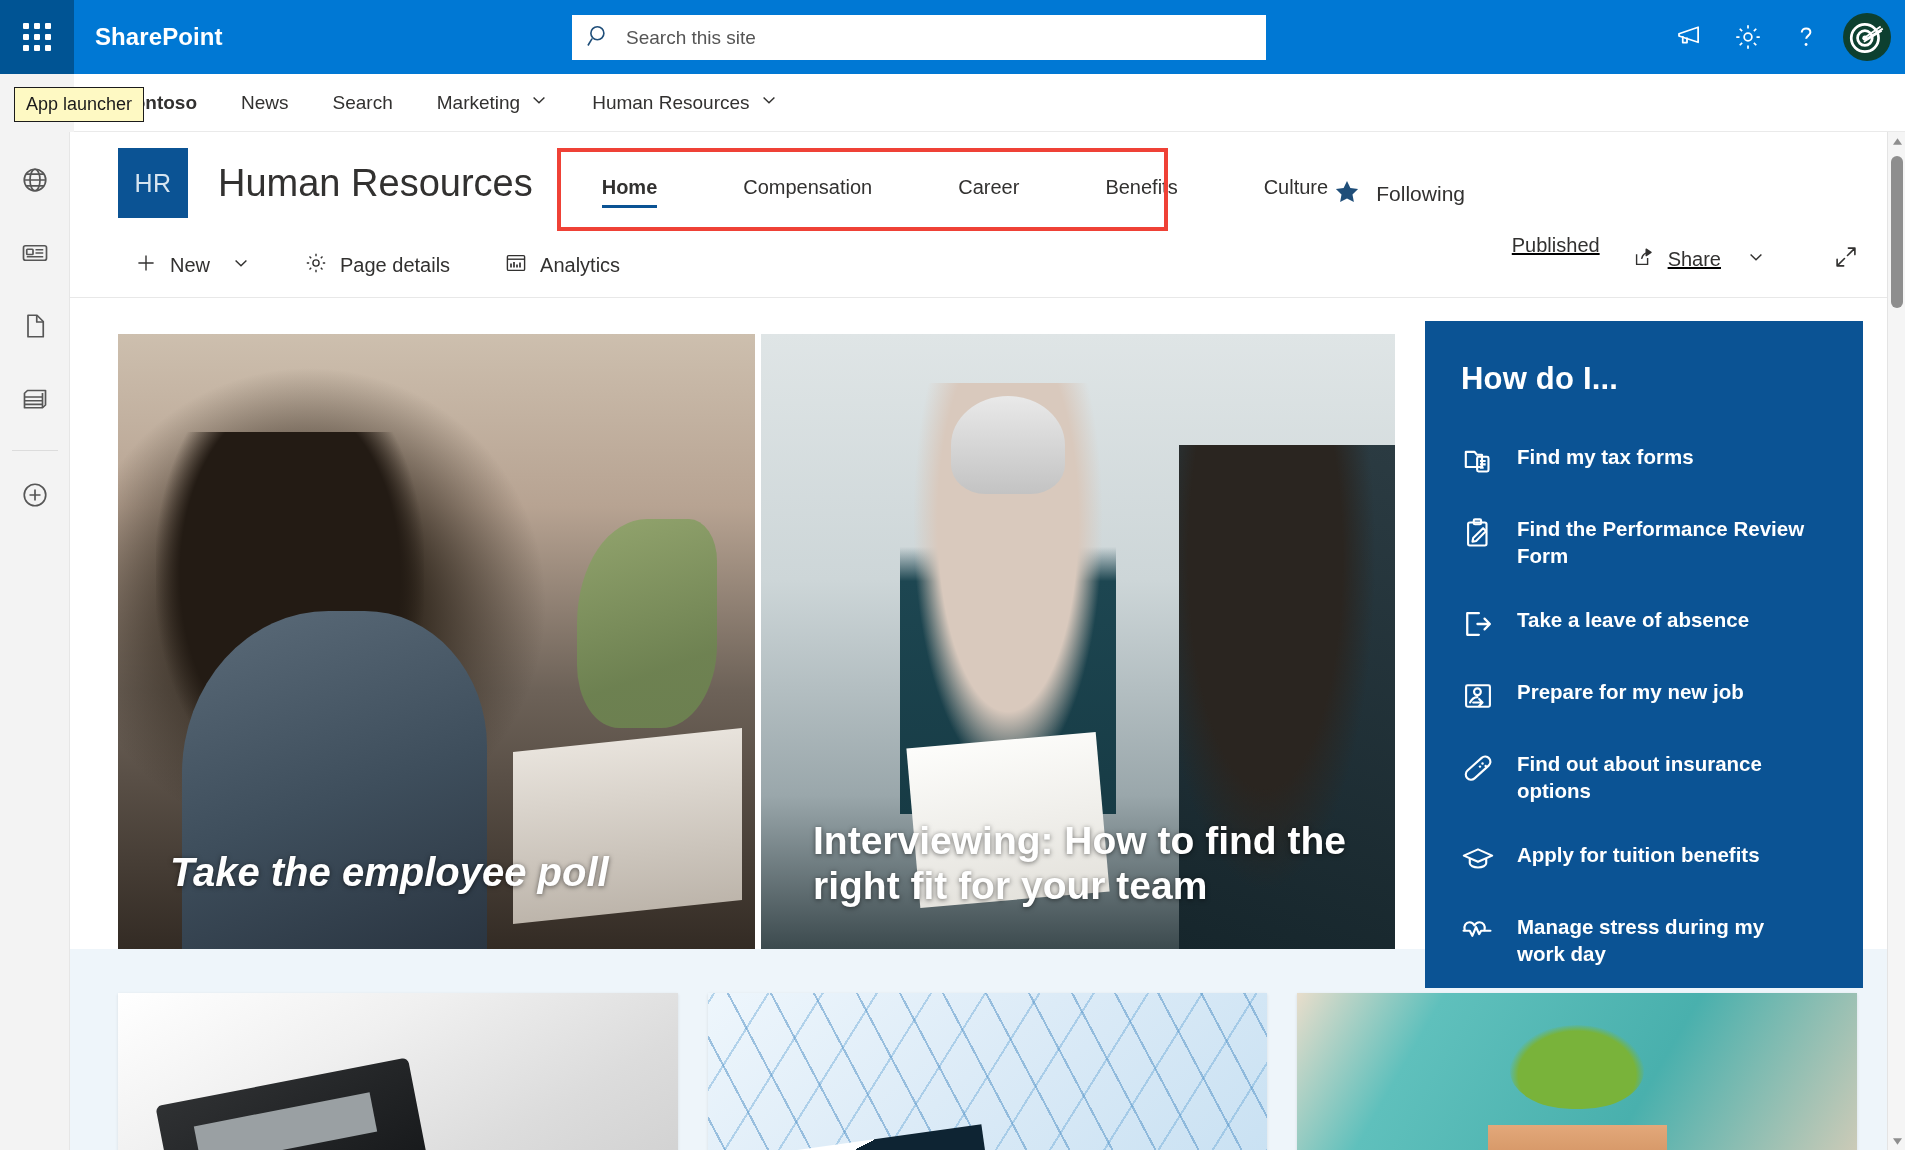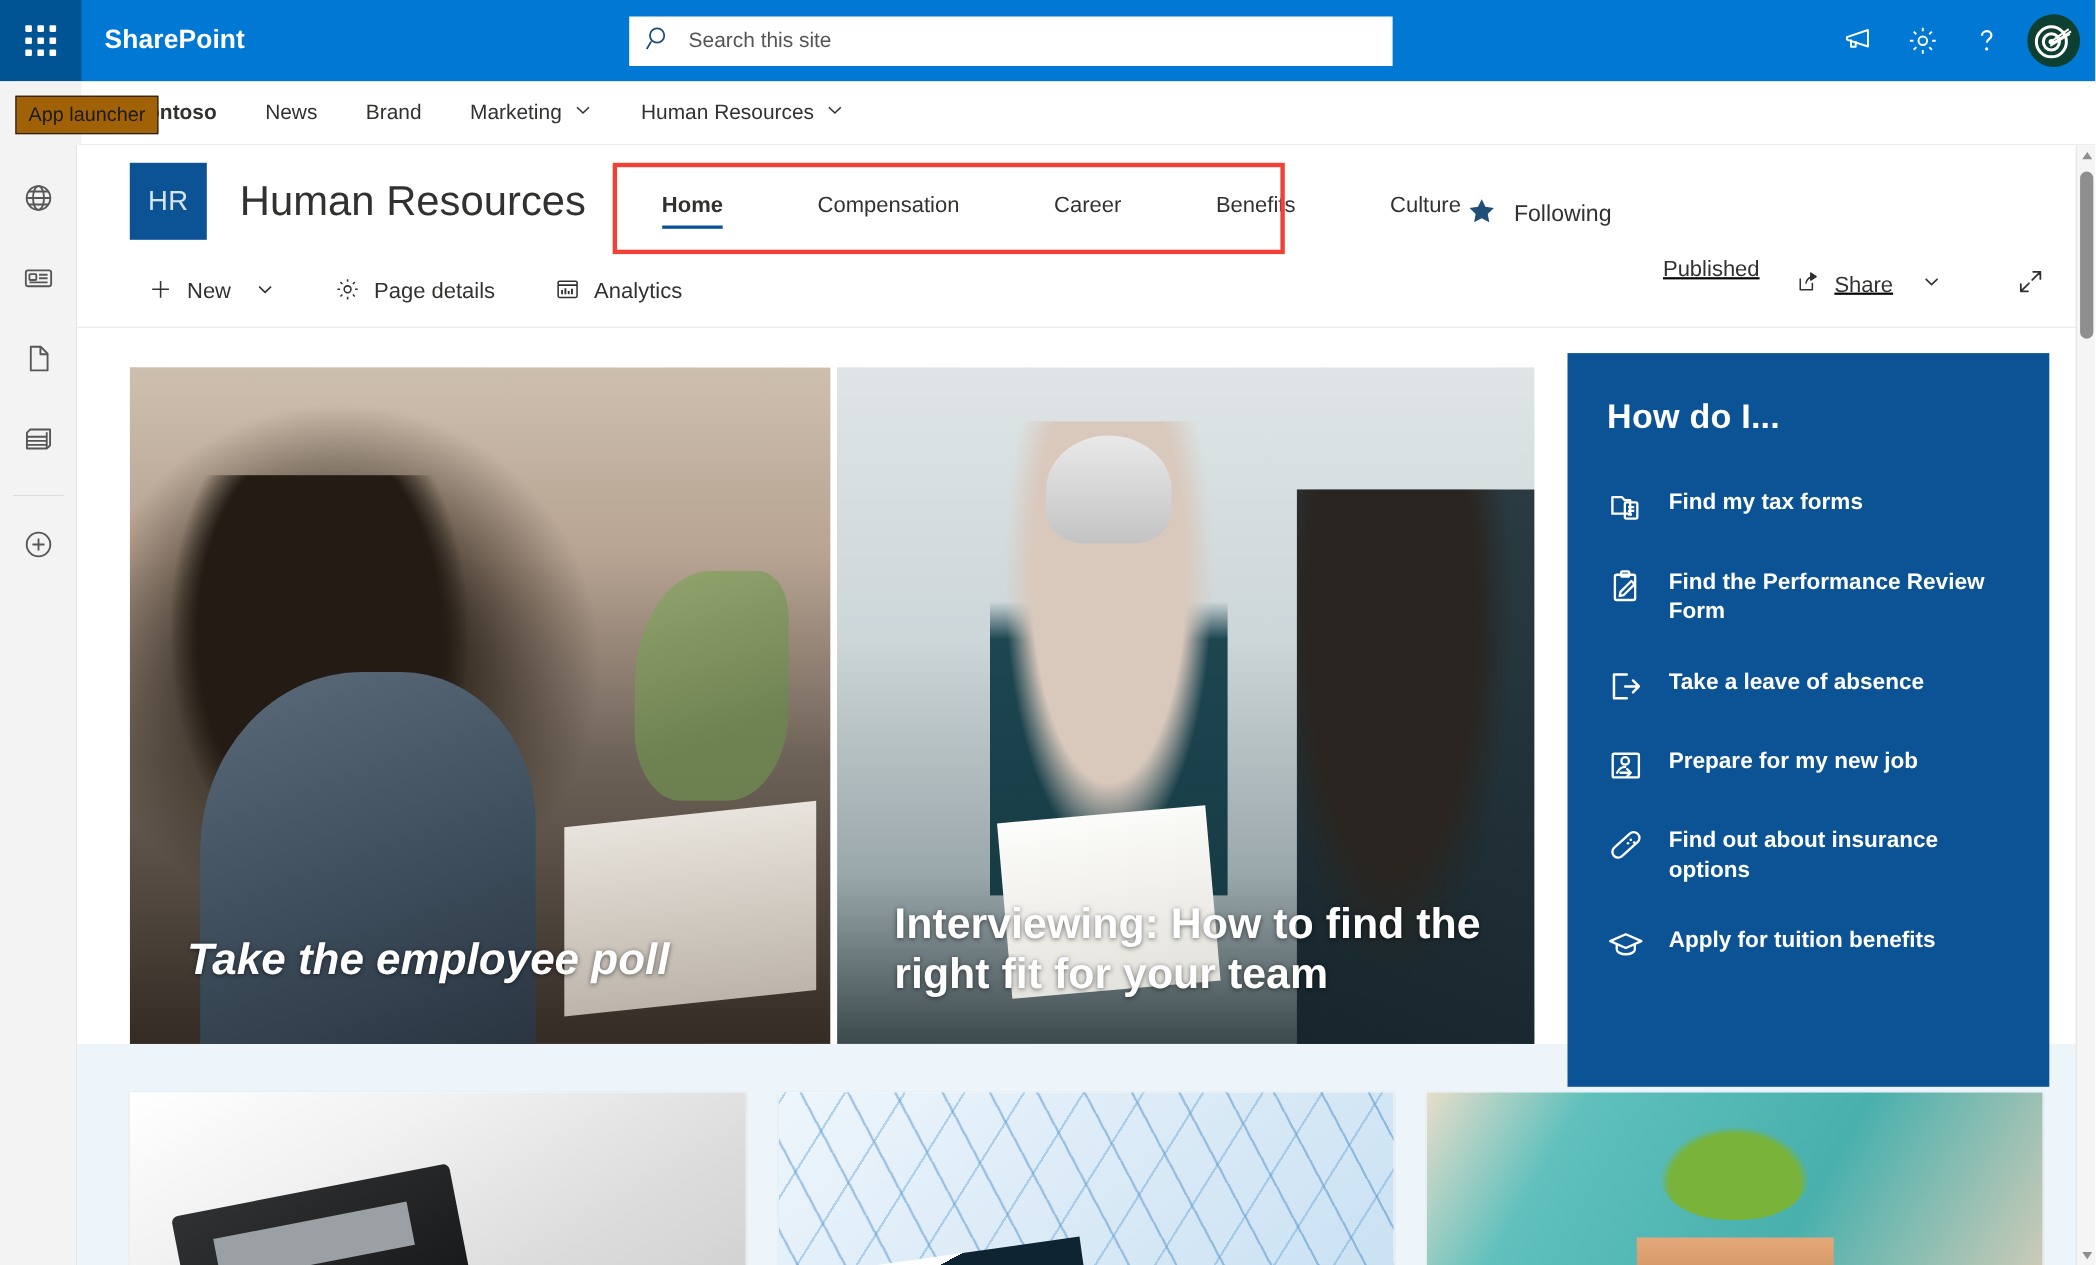--- a/index.html
+++ b/index.html
@@ -65,21 +65,21 @@
   .hub-items { display: flex; align-items: center; height: 58px; padding-left: 24px; }
   .hub-item {
     font-size: 19px; color: #323130; padding: 0 22px; cursor: pointer;
     display: flex; align-items: center; gap: 10px; white-space: nowrap; height: 58px;
   }
   .hub-item.bold { font-weight: bold; }
   .chev { display: inline-block; }
 
   .tooltip {
     position: absolute; left: 14px; top: 87px; z-index: 40;
-    background: #a16207; border: 1px solid #1b1b1b; color: #1b1b1b;
+    background: #fef9c3; border: 1px solid #1b1b1b; color: #1b1b1b;
     font-size: 18px; padding: 6px 11px; white-space: nowrap;
   }
 
   
   .rail {
     position: absolute; top: 132px; left: 0; width: 70px; height: 1018px;
     background: #f3f3f3; border-right: 1px solid #e6e6e6;
     display: flex; flex-direction: column; align-items: center; padding-top: 22px;
   }
   .rail-btn {
@@ -356,21 +356,21 @@
   <div class="hub-nav">
     <div class="hub-spacer"></div>
     <div class="hub-items">
       <div class="hub-item bold">
         <span>Contoso</span>
       </div>
       <div class="hub-item">
         <span>News</span>
       </div>
       <div class="hub-item">
-        <span>Brand</span>
+        <span>Search</span>
       </div>
       <div class="hub-item">
         <span>Marketing</span>
         <span class="chev">
           <svg width="18" height="18" viewBox="0 0 16 16" fill="none" stroke="#323130" stroke-width="1.3">
             <path d="M3.2 5.8 8 10.4 12.8 5.8"></path>
           </svg>
         </span>
       </div>
       <div class="hub-item">
@@ -611,20 +611,29 @@
     <div class="howdoi-item">
       <span class="howdoi-ico">
         <svg width="34" height="34" viewBox="0 0 24 24" fill="none" stroke="#fff" stroke-width="1.5" stroke-linejoin="round">
           <path d="M12 5.2 22 9.6 12 14 2 9.6Z"></path>
           <path d="M6.2 11.6v3.4c0 1.6 2.6 3 5.8 3s5.8-1.4 5.8-3v-3.4"></path>
         </svg>
       </span>
       <span class="howdoi-label">Apply for tuition benefits</span>
     </div>
 
+    <div class="howdoi-item">
+      <span class="howdoi-ico">
+        <svg width="34" height="34" viewBox="0 0 24 24" fill="none" stroke="#fff" stroke-width="1.5" stroke-linejoin="round" stroke-linecap="round">
+          <path d="M2.6 11.4c-.9-3 .9-5.6 3.4-5.6 1.8 0 2.9 1 3.5 2.3.7-1.4 1.9-2.3 3.6-2.3 2.6 0 4.4 2.6 3.5 5.6"></path>
+          <path d="M1.8 11.8h4.4l1.8 3.6 2.6-6.2 2.2 5 1.4-2.4h6.6"></path>
+        </svg>
+      </span>
+      <span class="howdoi-label">Manage stress during my work day</span>
+    </div>
   </div>
 
   <div class="scrollbar">
     <div class="sb-arrow">
       <svg width="11" height="9" viewBox="0 0 11 9">
           <path d="M5.5 1.2 10 7.8H1z" fill="#8e8e8e"></path>
         </svg>
     </div>
     <div class="sb-thumb"></div>
     <div class="sb-arrow down">

